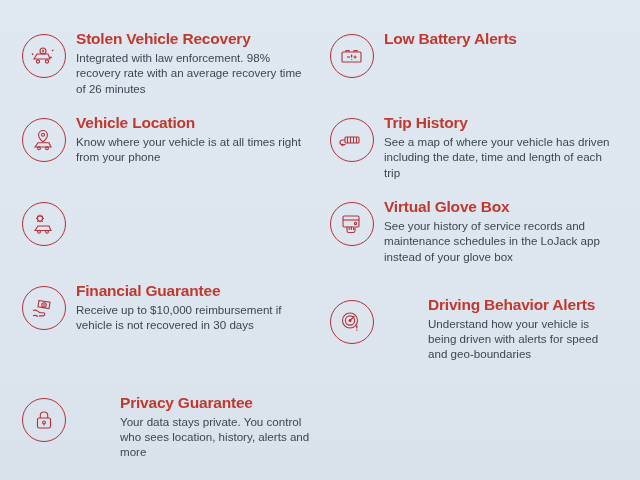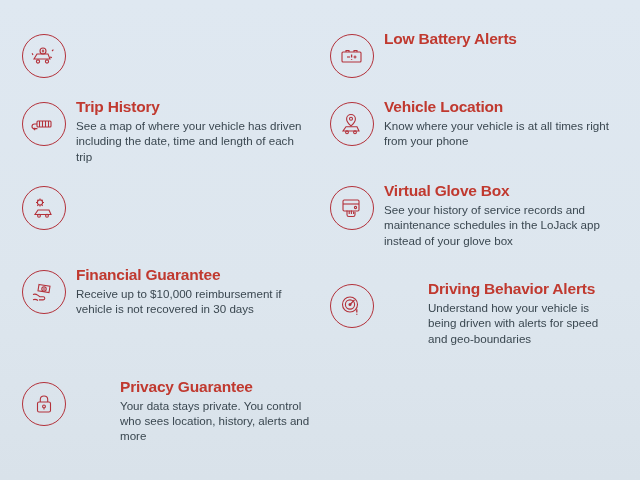--- a/index.html
+++ b/index.html
@@ -84,20 +84,24 @@
           <svg width="26" height="22" viewBox="0 0 26 22" fill="none" stroke="#b3313a" stroke-width="1.1">
             <path d="M3 14h16l-2-5H6l-3 5z"></path>
             <circle cx="7" cy="16.5" r="1.6"></circle>
             <circle cx="16" cy="16.5" r="1.6"></circle>
             <path d="M2 10l-1-2M21 6l2-2M19 12l3 1" stroke-dasharray="2 1.5"></path>
             <circle cx="12" cy="6" r="3"></circle>
             <path d="M12 4.6v2.8M10.8 6h2.4"></path>
           </svg>
         </div>
       </div>
+      <div class="ftext">
+        <p class="ftitle">Stolen Vehicle Recovery</p>
+        <p class="fdesc">Integrated with law enforcement. 98% recovery rate with an average recovery time of 26 minutes</p>
+      </div>
     </div>
 
     <div class="feature r1">
       <div class="icon-wrap">
         <div class="icon-circle">
           <svg width="26" height="22" viewBox="0 0 26 22" fill="none" stroke="#b3313a" stroke-width="1.1">
             <rect x="3" y="7" width="19" height="10" rx="1"></rect>
             <path d="M7 7V5.5h3V7M15 7V5.5h3V7"></path>
             <path d="M8 12h3"></path>
             <path d="M14.5 12h3M16 10.5v3"></path>
@@ -106,49 +110,49 @@
         </div>
       </div>
       <div class="ftext">
         <p class="ftitle">Low Battery Alerts</p>
       </div>
     </div>
 
     <div class="feature r2">
       <div class="icon-wrap">
         <div class="icon-circle">
+          <svg width="26" height="24" viewBox="0 0 26 24" fill="none" stroke="#b3313a" stroke-width="1.1">
+            <path d="M12 2.5c2.5 0 4.4 2 4.4 4.4 0 3.2-4.4 7-4.4 7S7.6 10.1 7.6 6.9C7.6 4.5 9.5 2.5 12 2.5z"></path>
+            <circle cx="12" cy="6.8" r="1.5"></circle>
+            <path d="M4 19h16l-2-4.2H7L4 19z"></path>
+            <circle cx="8" cy="20.3" r="1.4"></circle>
+            <circle cx="16" cy="20.3" r="1.4"></circle>
+          </svg>
+        </div>
+      </div>
+      <div class="ftext">
+        <p class="ftitle">Vehicle Location</p>
+        <p class="fdesc">Know where your vehicle is at all times right from your phone</p>
+      </div>
+    </div>
+
+    <div class="feature r2">
+      <div class="icon-wrap">
+        <div class="icon-circle">
           <svg width="28" height="22" viewBox="0 0 28 22" fill="none" stroke="#b3313a" stroke-width="1.1">
             <rect x="7" y="8" width="14" height="6" rx="1"></rect>
             <path d="M9.5 8v6M12.5 8v6M15.5 8v6M18.5 8v6"></path>
             <path d="M7 11H4.5M4.5 11c-1.6 0-2.5 1.2-2.5 2.4 0 1.4 1.1 2.2 2.4 2.2h3"></path>
             <path d="M5.2 14.8l-1.3 1.2 1.3 1.2"></path>
           </svg>
         </div>
       </div>
       <div class="ftext">
         <p class="ftitle">Trip History</p>
         <p class="fdesc">See a map of where your vehicle has driven including the date, time and length of each trip</p>
-      </div>
-    </div>
-
-    <div class="feature r2">
-      <div class="icon-wrap">
-        <div class="icon-circle">
-          <svg width="26" height="24" viewBox="0 0 26 24" fill="none" stroke="#b3313a" stroke-width="1.1">
-            <path d="M12 2.5c2.5 0 4.4 2 4.4 4.4 0 3.2-4.4 7-4.4 7S7.6 10.1 7.6 6.9C7.6 4.5 9.5 2.5 12 2.5z"></path>
-            <circle cx="12" cy="6.8" r="1.5"></circle>
-            <path d="M4 19h16l-2-4.2H7L4 19z"></path>
-            <circle cx="8" cy="20.3" r="1.4"></circle>
-            <circle cx="16" cy="20.3" r="1.4"></circle>
-          </svg>
-        </div>
-      </div>
-      <div class="ftext">
-        <p class="ftitle">Vehicle Location</p>
-        <p class="fdesc">Know where your vehicle is at all times right from your phone</p>
       </div>
     </div>
 
     <div class="feature r3">
       <div class="icon-wrap">
         <div class="icon-circle">
           <svg width="26" height="24" viewBox="0 0 26 24" fill="none" stroke="#b3313a" stroke-width="1.1">
             <circle cx="9" cy="6.5" r="2.6"></circle>
             <path d="M9 2.5v1M9 9.5v1M5 6.5h1M12 6.5h1M6.3 3.8l.7.7M11 9.2l.7.7M11.7 3.8l-.7.7M6.3 9.2l.7.7"></path>
             <path d="M4 18.5h16l-2-4.5H7l-3 4.5z"></path>

